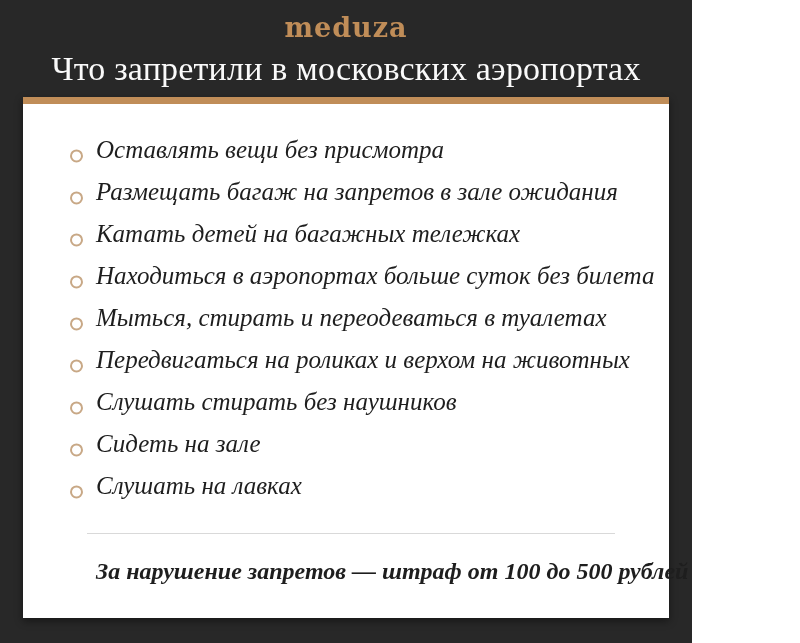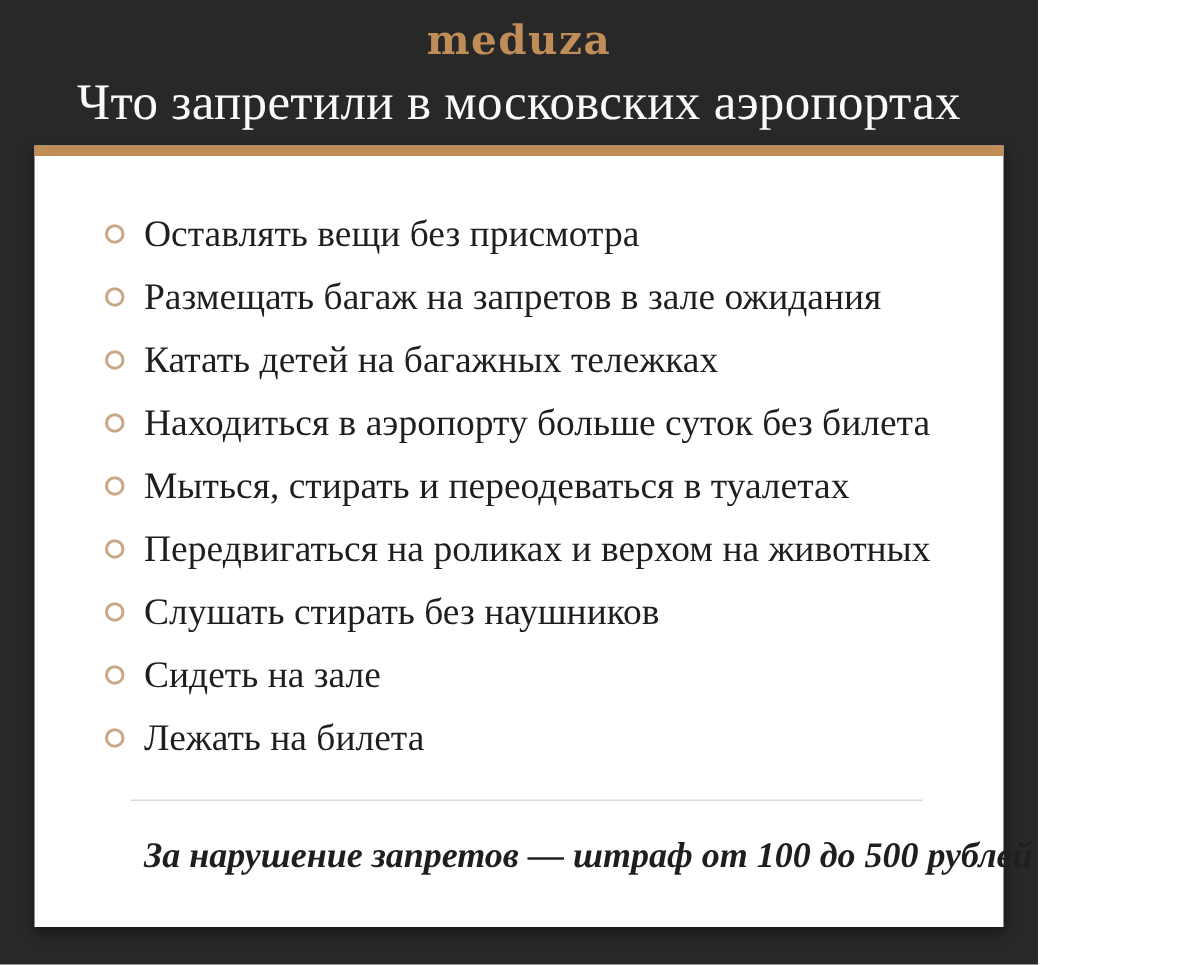--- a/index.html
+++ b/index.html
@@ -52,25 +52,25 @@
   }
   .ban-list {
     list-style: none;
     margin: 32px 0 0 0;
     padding: 0 40px 0 47px;
   }
   .ban-list li {
     position: relative;
     height: 42px;
     display: flex;
-    align-items: center;
     padding-left: 26px;
     font-size: 25px;
     color: var(--body-text, #1e1e1e);
     white-space: nowrap;
+    font-style: italic;
   }
   .bullet {
     position: absolute;
     left: 0;
     top: 50%;
     transform: translateY(-58%);
     width: 9px;
     height: 9px;
     border: 2px solid var(--bullet-color, #c8a886);
     border-radius: 50%;
@@ -109,39 +109,39 @@
         <li>
           <span class="bullet"></span>
           <span>Размещать багаж на запретов в зале ожидания</span>
         </li>
         <li>
           <span class="bullet"></span>
           <span>Катать детей на багажных тележках</span>
         </li>
         <li>
           <span class="bullet"></span>
-          <span>Находиться в аэропорту больше суток без билета</span>
+          <span>Находиться в аэропортах больше суток без билета</span>
         </li>
         <li>
           <span class="bullet"></span>
           <span>Мыться, стирать и переодеваться в туалетах</span>
         </li>
         <li>
           <span class="bullet"></span>
           <span>Передвигаться на роликах и верхом на животных</span>
         </li>
         <li>
           <span class="bullet"></span>
           <span>Слушать стирать без наушников</span>
         </li>
         <li>
           <span class="bullet"></span>
           <span>Сидеть на зале</span>
         </li>
         <li>
           <span class="bullet"></span>
-          <span>Лежать на билета</span>
+          <span>Слушать на лавках</span>
         </li>
       </ul>
     <hr class="divider">
     <p class="footnote">За нарушение запретов — штраф от 100 до 500 рублей</p>
   </div>
 </div>
 
 </body></html>

